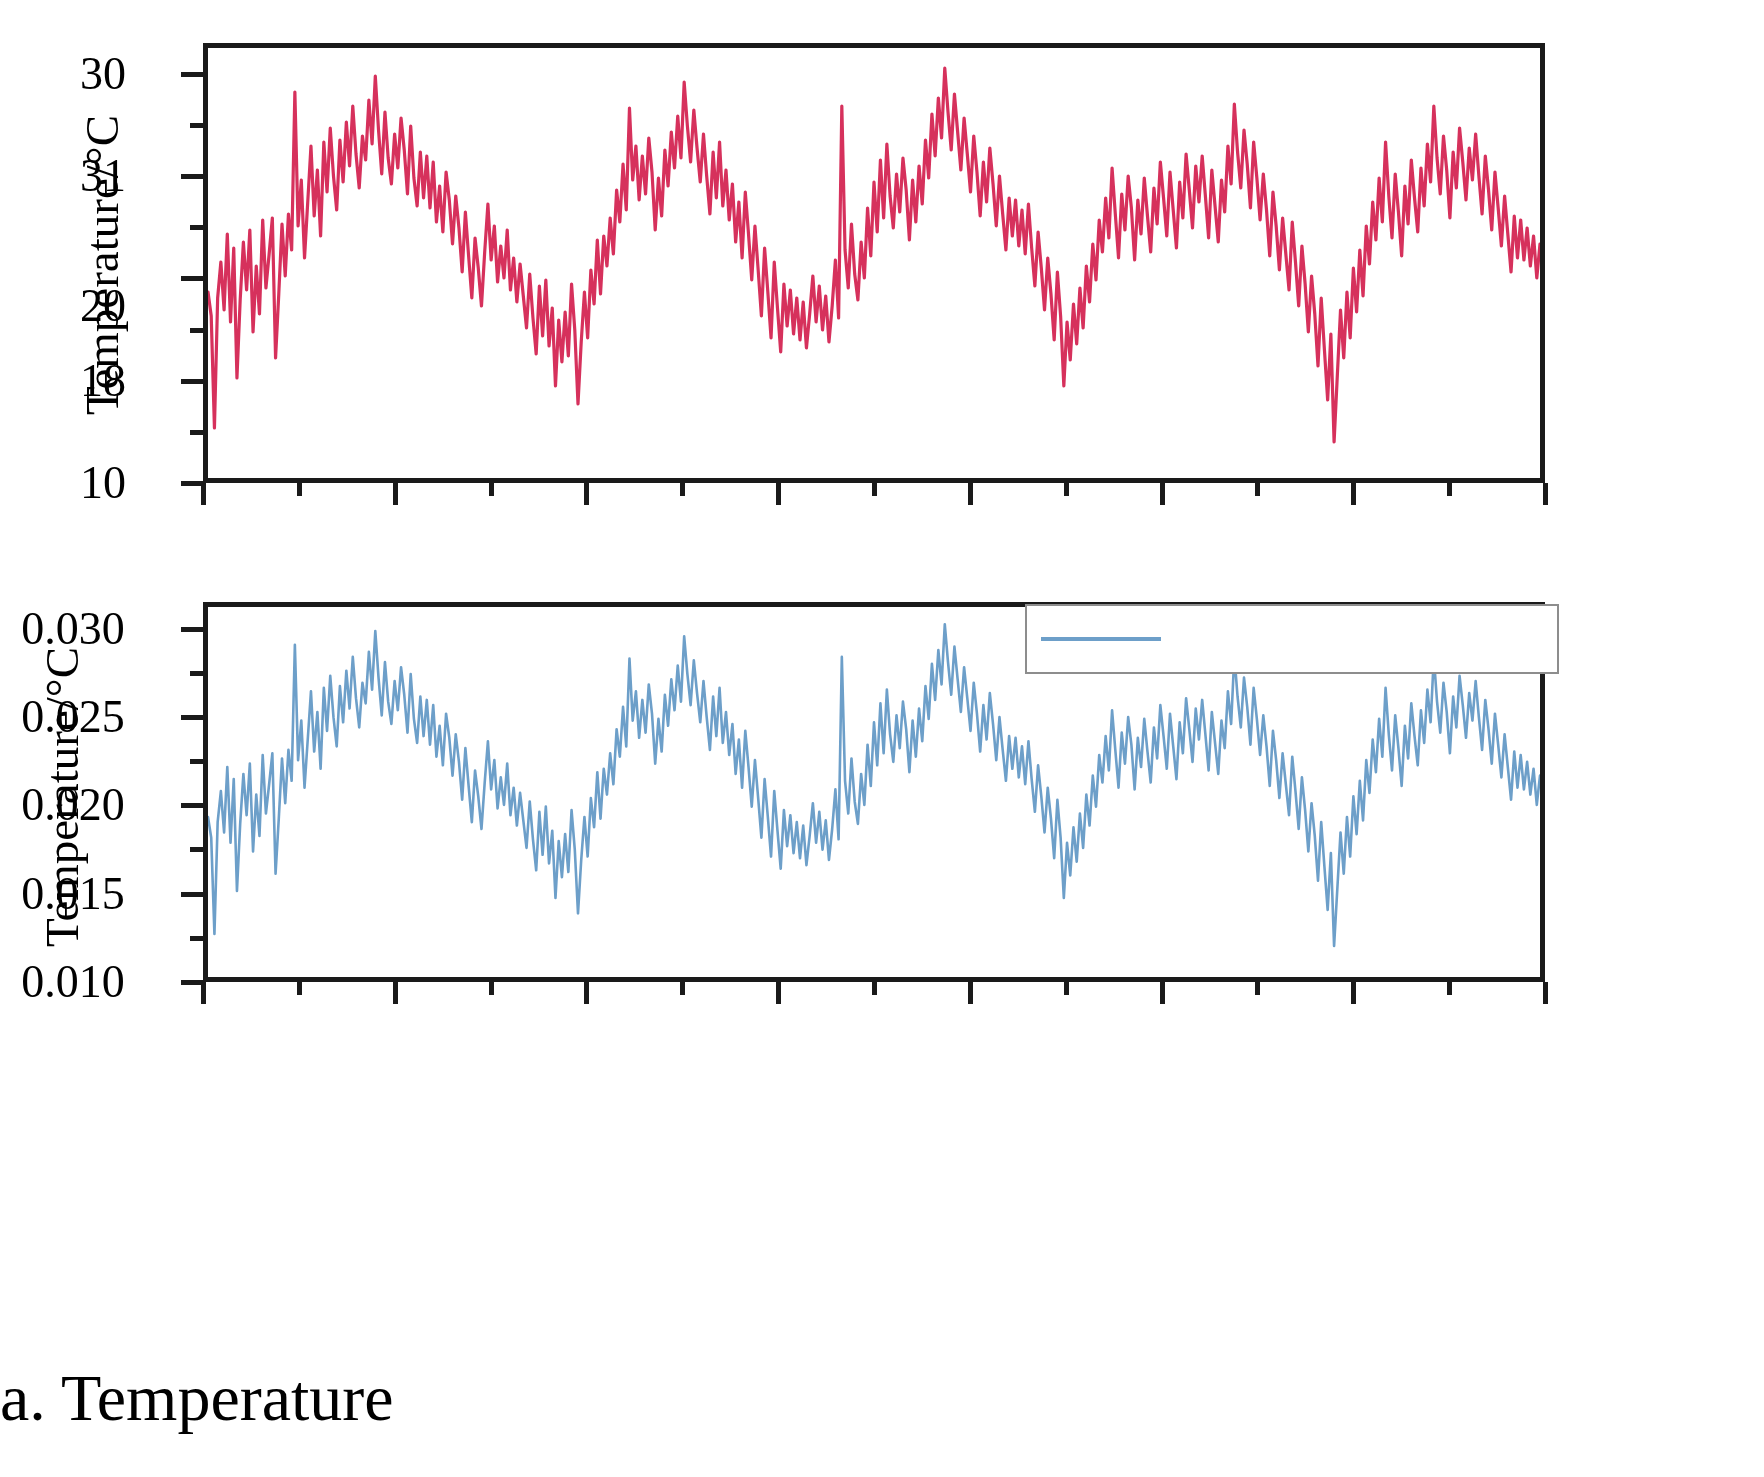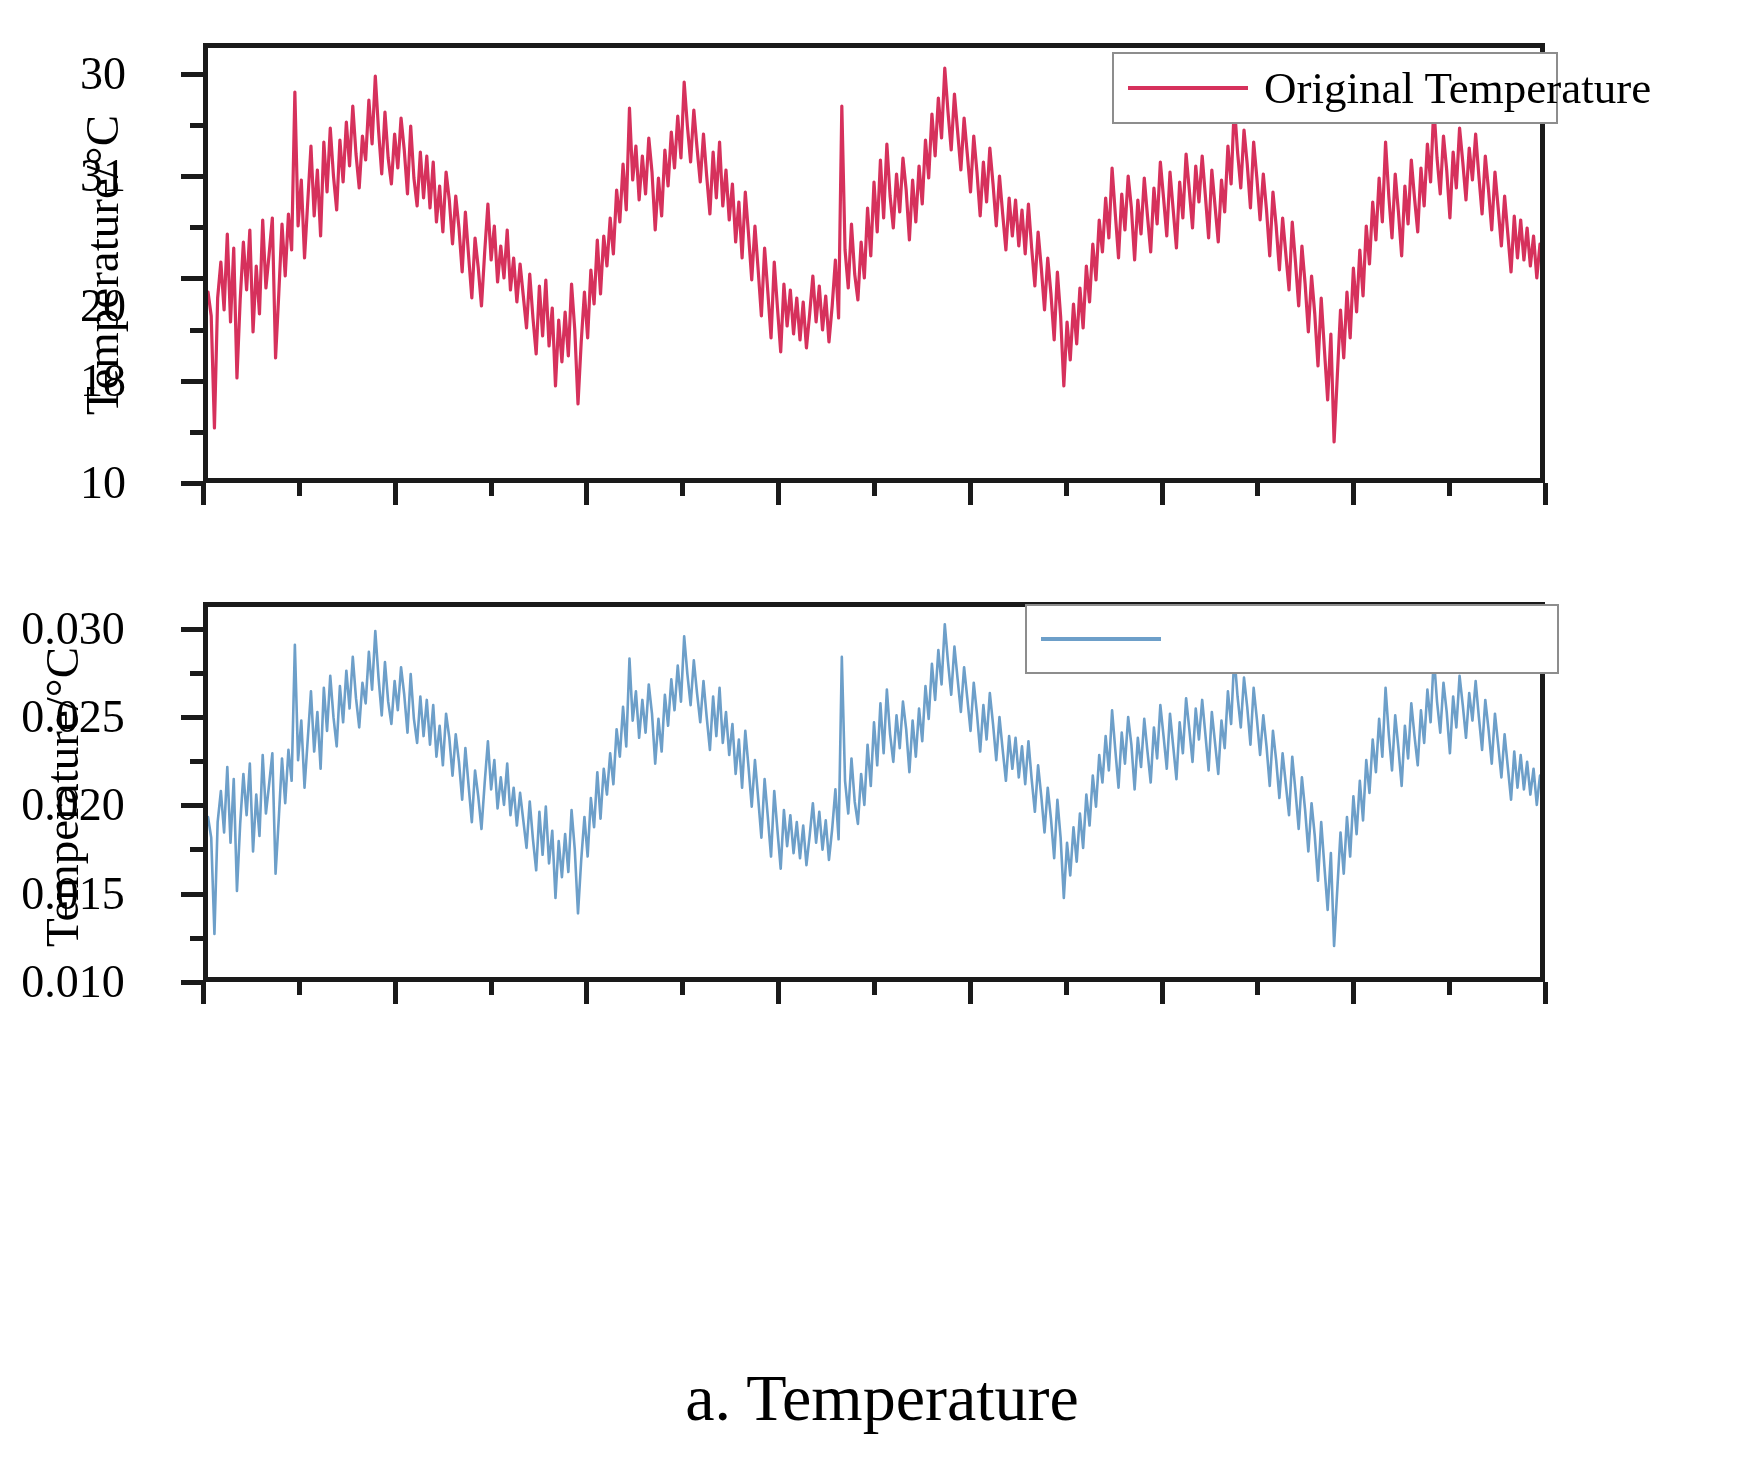--- a/index.html
+++ b/index.html
@@ -51,21 +51,21 @@
     width: 1342px;
     text-align: center;
     font-size: 45px;
   }
 
   .caption {
     position: absolute;
     left: 0px;
     top: 1360px;
     width: 1764px;
-    text-align: center;
+    text-align: left;
     font-size: 66px;
   }
 
   
   .ytick {
     position: absolute;
     text-align: center;
     font-size: 46px;
     line-height: 46px;
     white-space: nowrap;
@@ -152,24 +152,20 @@
 <div id="figure">
 
   <div class="ylabel ylabel-1">Temperature/°C</div>
 
   <div class="plot" id="plot-original">
     <svg class="series" id="svg-original" viewBox="0 0 1342 440" preserveAspectRatio="none">
         <path d="M0.00 249.67L3.24 274.23L6.48 388.84L9.72 255.81L12.97 218.98L16.21 268.09L19.45 190.33L22.69 280.37L25.93 204.65L29.17 337.67L32.42 257.86L35.66 198.51L38.90 247.63L42.14 186.23L45.38 290.60L48.62 223.07L51.86 272.19L55.11 176.00L58.35 245.58L61.59 210.79L64.83 173.95L68.07 317.21L71.31 251.72L74.56 180.09L77.80 233.30L81.04 169.86L84.28 206.70L87.52 45.02L90.76 182.14L94.00 135.07L97.25 214.88L100.49 157.58L103.73 100.28L106.97 171.91L110.21 124.84L113.45 192.37L116.70 96.19L119.94 147.35L123.18 81.86L126.42 130.98L129.66 165.77L132.90 94.14L136.14 137.12L139.39 75.72L142.63 120.74L145.87 59.35L149.11 108.47L152.35 143.26L155.59 90.05L158.84 114.60L162.08 53.21L165.32 98.23L168.56 28.65L171.80 83.91L175.04 128.93L178.29 65.49L181.53 112.56L184.77 139.16L188.01 88.00L191.25 122.79L194.49 71.63L197.73 104.37L200.98 149.40L204.22 79.81L207.46 133.02L210.70 161.67L213.94 106.42L217.18 153.49L220.43 110.51L223.67 163.72L226.91 116.65L230.15 178.05L233.39 141.21L236.63 188.28L239.87 126.88L243.12 155.53L246.36 200.56L249.60 151.44L252.84 184.19L256.08 229.21L259.32 167.81L262.57 212.84L265.81 255.81L269.05 194.42L272.29 225.12L275.53 264.00L278.77 208.74L282.01 159.63L285.26 216.93L288.50 182.14L291.74 239.44L294.98 202.60L298.22 235.35L301.46 186.23L304.71 247.63L307.95 214.88L311.19 259.91L314.43 221.02L317.67 253.77L320.91 286.51L324.15 231.26L327.40 276.28L330.64 313.12L333.88 243.53L337.12 294.70L340.36 237.40L343.60 304.93L346.85 266.05L350.09 345.86L353.33 278.33L356.57 321.30L359.81 270.14L363.05 315.16L366.29 241.49L369.54 288.56L372.78 364.28L376.02 300.84L379.26 249.67L382.50 296.74L385.74 227.16L388.99 261.95L392.23 196.47L395.47 251.72L398.71 192.37L401.95 223.07L405.19 173.95L408.43 210.79L411.68 145.30L414.92 178.05L418.16 118.70L421.40 165.77L424.64 61.40L427.88 135.07L431.13 100.28L434.37 155.53L437.61 110.51L440.85 149.40L444.09 92.09L447.33 126.88L450.57 186.23L453.82 133.02L457.06 171.91L460.30 104.37L463.54 141.21L466.78 85.95L470.02 122.79L473.27 69.58L476.51 112.56L479.75 34.79L482.99 79.81L486.23 116.65L489.47 63.44L492.71 102.33L495.96 137.12L499.20 88.00L502.44 130.98L505.68 169.86L508.92 106.42L512.16 153.49L515.41 96.19L518.65 161.67L521.89 124.84L525.13 176.00L528.37 139.16L531.61 198.51L534.86 157.58L538.10 214.88L541.34 147.35L544.58 190.33L547.82 237.40L551.06 182.14L554.30 227.16L557.55 274.23L560.79 204.65L564.03 249.67L567.27 296.74L570.51 218.98L573.75 266.05L577.00 311.07L580.24 241.49L583.48 284.47L586.72 247.63L589.96 292.65L593.20 255.81L596.44 298.79L599.69 259.91L602.93 306.98L606.17 272.19L609.41 233.30L612.65 280.37L615.89 243.53L619.14 288.56L622.38 253.77L625.62 300.84L628.86 264.00L632.10 216.93L635.34 276.28L638.58 59.35L641.83 206.70L645.07 245.58L648.31 180.09L651.55 231.26L654.79 257.86L658.03 198.51L661.28 235.35L664.52 163.72L667.76 212.84L671.00 137.12L674.24 188.28L677.48 114.60L680.72 173.95L683.97 98.23L687.21 151.44L690.45 184.19L693.69 128.93L696.93 167.81L700.17 112.56L703.42 145.30L706.66 196.47L709.90 135.07L713.14 178.05L716.38 120.74L719.62 159.63L722.86 94.14L726.11 133.02L729.35 67.53L732.59 110.51L735.83 51.16L739.07 92.09L742.31 20.47L745.56 65.49L748.80 104.37L752.04 47.07L755.28 85.95L758.52 124.84L761.76 71.63L765.00 108.47L768.25 147.35L771.49 90.05L774.73 126.88L777.97 171.91L781.21 116.65L784.45 157.58L787.70 102.33L790.94 139.16L794.18 182.14L797.42 130.98L800.66 169.86L803.90 206.70L807.14 153.49L810.39 192.37L813.63 155.53L816.87 202.60L820.11 165.77L823.35 210.79L826.59 159.63L829.84 204.65L833.08 243.53L836.32 188.28L839.56 225.12L842.80 268.09L846.04 214.88L849.29 251.72L852.53 298.79L855.77 229.21L859.01 274.23L862.25 345.86L865.49 280.37L868.73 319.26L871.98 261.95L875.22 302.88L878.46 245.58L881.70 286.51L884.94 223.07L888.18 259.91L891.43 200.56L894.67 237.40L897.91 176.00L901.15 208.74L904.39 153.49L907.63 194.42L910.87 122.79L914.12 169.86L917.36 214.88L920.60 149.40L923.84 186.23L927.08 130.98L930.32 163.72L933.57 216.93L936.81 155.53L940.05 190.33L943.29 133.02L946.53 171.91L949.77 208.74L953.01 143.26L956.26 180.09L959.50 116.65L962.74 153.49L965.98 192.37L969.22 126.88L972.46 165.77L975.71 204.65L978.95 137.12L982.19 173.95L985.43 108.47L988.67 145.30L991.91 184.19L995.15 120.74L998.40 157.58L1001.64 110.51L1004.88 151.44L1008.12 194.42L1011.36 124.84L1014.60 161.67L1017.85 198.51L1021.09 135.07L1024.33 167.81L1027.57 100.28L1030.81 139.16L1034.05 57.30L1037.29 106.42L1040.54 143.26L1043.78 83.91L1047.02 118.70L1050.26 163.72L1053.50 96.19L1056.74 133.02L1059.99 176.00L1063.23 128.93L1066.47 165.77L1069.71 212.84L1072.95 147.35L1076.19 182.14L1079.43 227.16L1082.68 173.95L1085.92 210.79L1089.16 247.63L1092.40 178.05L1095.64 218.98L1098.88 264.00L1102.13 202.60L1105.37 241.49L1108.61 290.60L1111.85 233.30L1115.09 272.19L1118.33 325.40L1121.57 255.81L1124.82 309.02L1128.06 360.19L1131.30 292.65L1134.54 403.16L1137.78 335.63L1141.02 268.09L1144.27 317.21L1147.51 249.67L1150.75 296.74L1153.99 225.12L1157.23 270.14L1160.47 206.70L1163.71 253.77L1166.96 182.14L1170.20 221.02L1173.44 157.58L1176.68 196.47L1179.92 133.02L1183.16 178.05L1186.41 96.19L1189.65 151.44L1192.89 194.42L1196.13 128.93L1199.37 167.81L1202.61 212.84L1205.86 141.21L1209.10 180.09L1212.34 114.60L1215.58 153.49L1218.82 188.28L1222.06 122.79L1225.30 161.67L1228.55 98.23L1231.79 137.12L1235.03 59.35L1238.27 112.56L1241.51 149.40L1244.75 90.05L1248.00 124.84L1251.24 173.95L1254.48 106.42L1257.72 143.26L1260.96 81.86L1264.20 116.65L1267.44 155.53L1270.69 102.33L1273.93 135.07L1277.17 88.00L1280.41 130.98L1283.65 169.86L1286.89 110.51L1290.14 145.30L1293.38 186.23L1296.62 126.88L1299.86 163.72L1303.10 202.60L1306.34 151.44L1309.58 190.33L1312.83 229.21L1316.07 171.91L1319.31 214.88L1322.55 176.00L1325.79 216.93L1329.03 184.19L1332.28 223.07L1335.52 192.37L1338.76 235.35L1342.00 200.56" fill="none" stroke="#d6315c" stroke-width="3.2" stroke-linejoin="round" stroke-linecap="round" vector-effect="non-scaling-stroke"></path>
       </svg>
   </div>
 
-  <div class="legend" id="legend-original">
-    <span class="legend-swatch" id="swatch-original" style="background: rgb(214, 49, 92);"></span>
-    <span class="legend-label">Original Temperature</span>
-  </div>
 
   <div class="ylabel ylabel-2">Temperature/°C</div>
 
   <div class="plot" id="plot-normalized">
     <svg class="series" id="svg-normalized" viewBox="0 0 1342 380" preserveAspectRatio="none">
         <path d="M0.00 215.63L3.24 236.84L6.48 335.81L9.72 220.93L12.97 189.12L16.21 231.53L19.45 164.37L22.69 242.14L25.93 176.74L29.17 291.63L32.42 222.70L35.66 171.44L38.90 213.86L42.14 160.84L45.38 250.98L48.62 192.65L51.86 235.07L55.11 152.00L58.35 212.09L61.59 182.05L64.83 150.23L68.07 273.95L71.31 217.40L74.56 155.53L77.80 201.49L81.04 146.70L84.28 178.51L87.52 38.88L90.76 157.30L94.00 116.65L97.25 185.58L100.49 136.09L103.73 86.60L106.97 148.47L110.21 107.81L113.45 166.14L116.70 83.07L119.94 127.26L123.18 70.70L126.42 113.12L129.66 143.16L132.90 81.30L136.14 118.42L139.39 65.40L142.63 104.28L145.87 51.26L149.11 93.67L152.35 123.72L155.59 77.77L158.84 98.98L162.08 45.95L165.32 84.84L168.56 24.74L171.80 72.47L175.04 111.35L178.29 56.56L181.53 97.21L184.77 120.19L188.01 76.00L191.25 106.05L194.49 61.86L197.73 90.14L200.98 129.02L204.22 68.93L207.46 114.88L210.70 139.63L213.94 91.91L217.18 132.56L220.43 95.44L223.67 141.40L226.91 100.74L230.15 153.77L233.39 121.95L236.63 162.60L239.87 109.58L243.12 134.33L246.36 173.21L249.60 130.79L252.84 159.07L256.08 197.95L259.32 144.93L262.57 183.81L265.81 220.93L269.05 167.91L272.29 194.42L275.53 228.00L278.77 180.28L282.01 137.86L285.26 187.35L288.50 157.30L291.74 206.79L294.98 174.98L298.22 203.26L301.46 160.84L304.71 213.86L307.95 185.58L311.19 224.47L314.43 190.88L317.67 219.16L320.91 247.44L324.15 199.72L327.40 238.60L330.64 270.42L333.88 210.33L337.12 254.51L340.36 205.02L343.60 263.35L346.85 229.77L350.09 298.70L353.33 240.37L356.57 277.49L359.81 233.30L363.05 272.19L366.29 208.56L369.54 249.21L372.78 314.60L376.02 259.81L379.26 215.63L382.50 256.28L385.74 196.19L388.99 226.23L392.23 169.67L395.47 217.40L398.71 166.14L401.95 192.65L405.19 150.23L408.43 182.05L411.68 125.49L414.92 153.77L418.16 102.51L421.40 143.16L424.64 53.02L427.88 116.65L431.13 86.60L434.37 134.33L437.61 95.44L440.85 129.02L444.09 79.53L447.33 109.58L450.57 160.84L453.82 114.88L457.06 148.47L460.30 90.14L463.54 121.95L466.78 74.23L470.02 106.05L473.27 60.09L476.51 97.21L479.75 30.05L482.99 68.93L486.23 100.74L489.47 54.79L492.71 88.37L495.96 118.42L499.20 76.00L502.44 113.12L505.68 146.70L508.92 91.91L512.16 132.56L515.41 83.07L518.65 139.63L521.89 107.81L525.13 152.00L528.37 120.19L531.61 171.44L534.86 136.09L538.10 185.58L541.34 127.26L544.58 164.37L547.82 205.02L551.06 157.30L554.30 196.19L557.55 236.84L560.79 176.74L564.03 215.63L567.27 256.28L570.51 189.12L573.75 229.77L577.00 268.65L580.24 208.56L583.48 245.67L586.72 213.86L589.96 252.74L593.20 220.93L596.44 258.05L599.69 224.47L602.93 265.12L606.17 235.07L609.41 201.49L612.65 242.14L615.89 210.33L619.14 249.21L622.38 219.16L625.62 259.81L628.86 228.00L632.10 187.35L635.34 238.60L638.58 51.26L641.83 178.51L645.07 212.09L648.31 155.53L651.55 199.72L654.79 222.70L658.03 171.44L661.28 203.26L664.52 141.40L667.76 183.81L671.00 118.42L674.24 162.60L677.48 98.98L680.72 150.23L683.97 84.84L687.21 130.79L690.45 159.07L693.69 111.35L696.93 144.93L700.17 97.21L703.42 125.49L706.66 169.67L709.90 116.65L713.14 153.77L716.38 104.28L719.62 137.86L722.86 81.30L726.11 114.88L729.35 58.33L732.59 95.44L735.83 44.19L739.07 79.53L742.31 17.67L745.56 56.56L748.80 90.14L752.04 40.65L755.28 74.23L758.52 107.81L761.76 61.86L765.00 93.67L768.25 127.26L771.49 77.77L774.73 109.58L777.97 148.47L781.21 100.74L784.45 136.09L787.70 88.37L790.94 120.19L794.18 157.30L797.42 113.12L800.66 146.70L803.90 178.51L807.14 132.56L810.39 166.14L813.63 134.33L816.87 174.98L820.11 143.16L823.35 182.05L826.59 137.86L829.84 176.74L833.08 210.33L836.32 162.60L839.56 194.42L842.80 231.53L846.04 185.58L849.29 217.40L852.53 258.05L855.77 197.95L859.01 236.84L862.25 298.70L865.49 242.14L868.73 275.72L871.98 226.23L875.22 261.58L878.46 212.09L881.70 247.44L884.94 192.65L888.18 224.47L891.43 173.21L894.67 205.02L897.91 152.00L901.15 180.28L904.39 132.56L907.63 167.91L910.87 106.05L914.12 146.70L917.36 185.58L920.60 129.02L923.84 160.84L927.08 113.12L930.32 141.40L933.57 187.35L936.81 134.33L940.05 164.37L943.29 114.88L946.53 148.47L949.77 180.28L953.01 123.72L956.26 155.53L959.50 100.74L962.74 132.56L965.98 166.14L969.22 109.58L972.46 143.16L975.71 176.74L978.95 118.42L982.19 150.23L985.43 93.67L988.67 125.49L991.91 159.07L995.15 104.28L998.40 136.09L1001.64 95.44L1004.88 130.79L1008.12 167.91L1011.36 107.81L1014.60 139.63L1017.85 171.44L1021.09 116.65L1024.33 144.93L1027.57 86.60L1030.81 120.19L1034.05 49.49L1037.29 91.91L1040.54 123.72L1043.78 72.47L1047.02 102.51L1050.26 141.40L1053.50 83.07L1056.74 114.88L1059.99 152.00L1063.23 111.35L1066.47 143.16L1069.71 183.81L1072.95 127.26L1076.19 157.30L1079.43 196.19L1082.68 150.23L1085.92 182.05L1089.16 213.86L1092.40 153.77L1095.64 189.12L1098.88 228.00L1102.13 174.98L1105.37 208.56L1108.61 250.98L1111.85 201.49L1115.09 235.07L1118.33 281.02L1121.57 220.93L1124.82 266.88L1128.06 311.07L1131.30 252.74L1134.54 348.19L1137.78 289.86L1141.02 231.53L1144.27 273.95L1147.51 215.63L1150.75 256.28L1153.99 194.42L1157.23 233.30L1160.47 178.51L1163.71 219.16L1166.96 157.30L1170.20 190.88L1173.44 136.09L1176.68 169.67L1179.92 114.88L1183.16 153.77L1186.41 83.07L1189.65 130.79L1192.89 167.91L1196.13 111.35L1199.37 144.93L1202.61 183.81L1205.86 121.95L1209.10 155.53L1212.34 98.98L1215.58 132.56L1218.82 162.60L1222.06 106.05L1225.30 139.63L1228.55 84.84L1231.79 118.42L1235.03 51.26L1238.27 97.21L1241.51 129.02L1244.75 77.77L1248.00 107.81L1251.24 150.23L1254.48 91.91L1257.72 123.72L1260.96 70.70L1264.20 100.74L1267.44 134.33L1270.69 88.37L1273.93 116.65L1277.17 76.00L1280.41 113.12L1283.65 146.70L1286.89 95.44L1290.14 125.49L1293.38 160.84L1296.62 109.58L1299.86 141.40L1303.10 174.98L1306.34 130.79L1309.58 164.37L1312.83 197.95L1316.07 148.47L1319.31 185.58L1322.55 152.00L1325.79 187.35L1329.03 159.07L1332.28 192.65L1335.52 166.14L1338.76 203.26L1342.00 173.21" fill="none" stroke="#6d9fc9" stroke-width="2.6" stroke-linejoin="round" stroke-linecap="round" vector-effect="non-scaling-stroke"></path>
       </svg>
   </div>
 
   <div class="legend" id="legend-normalized">

